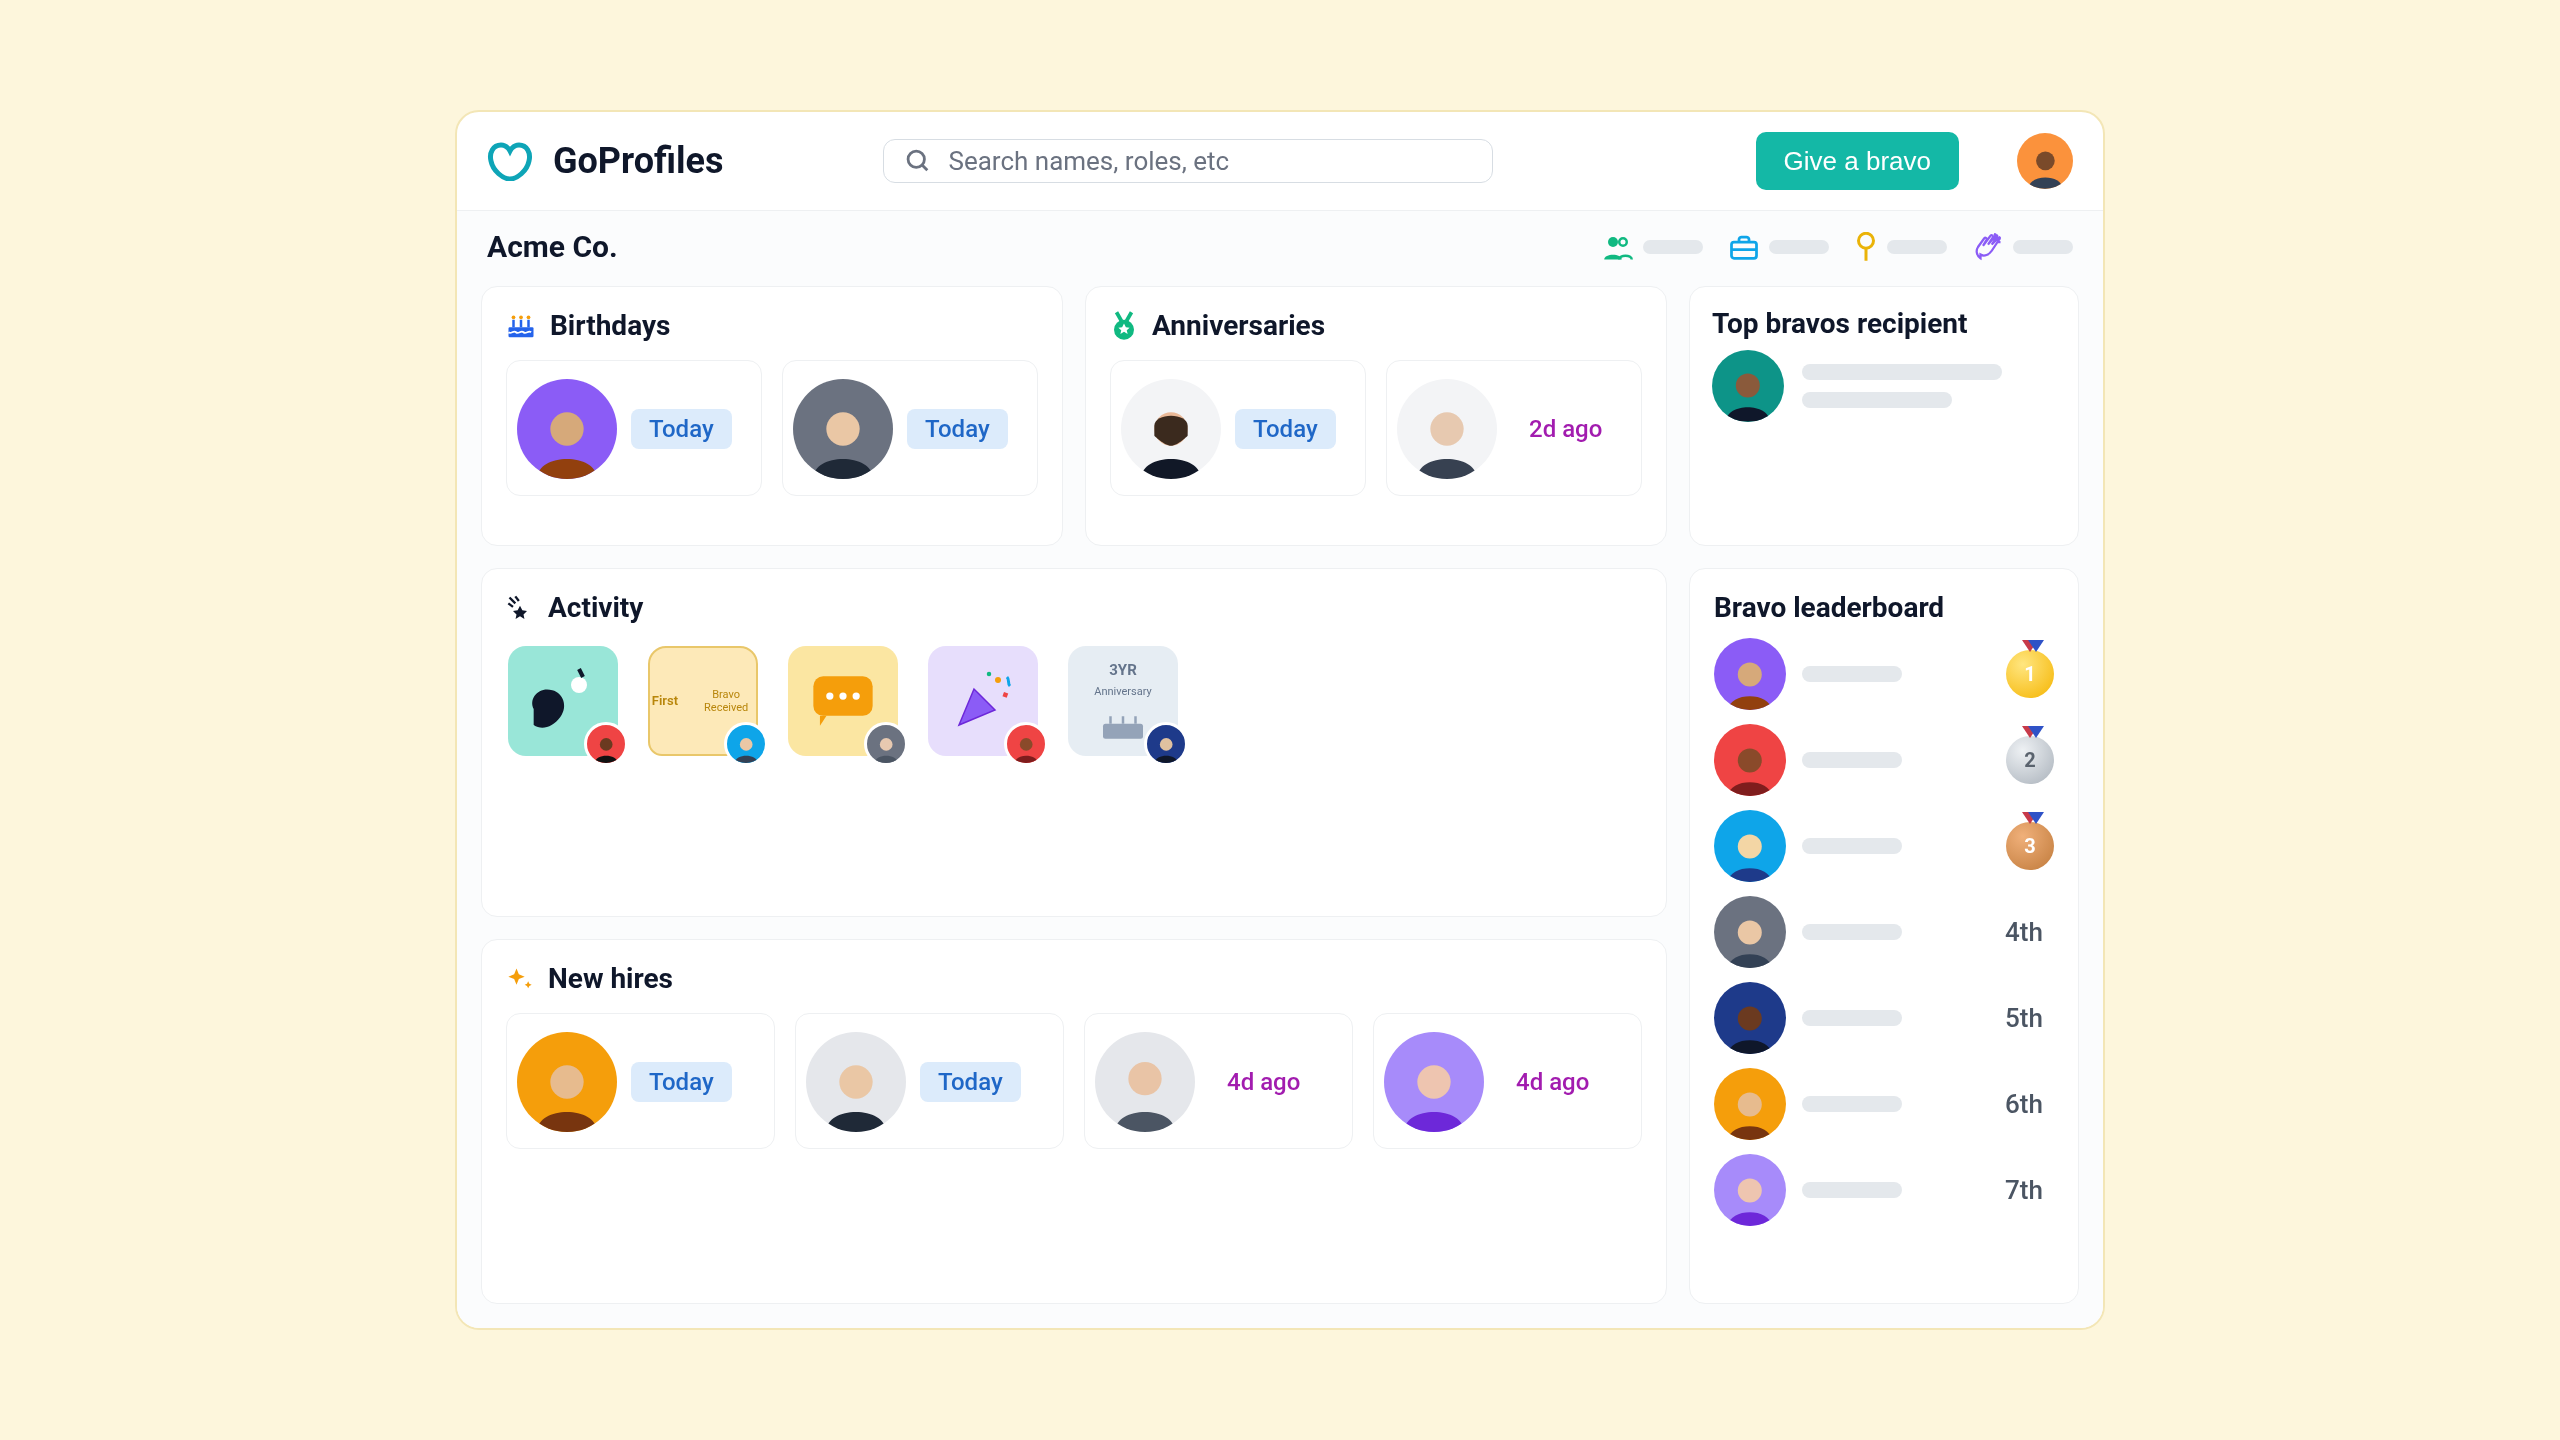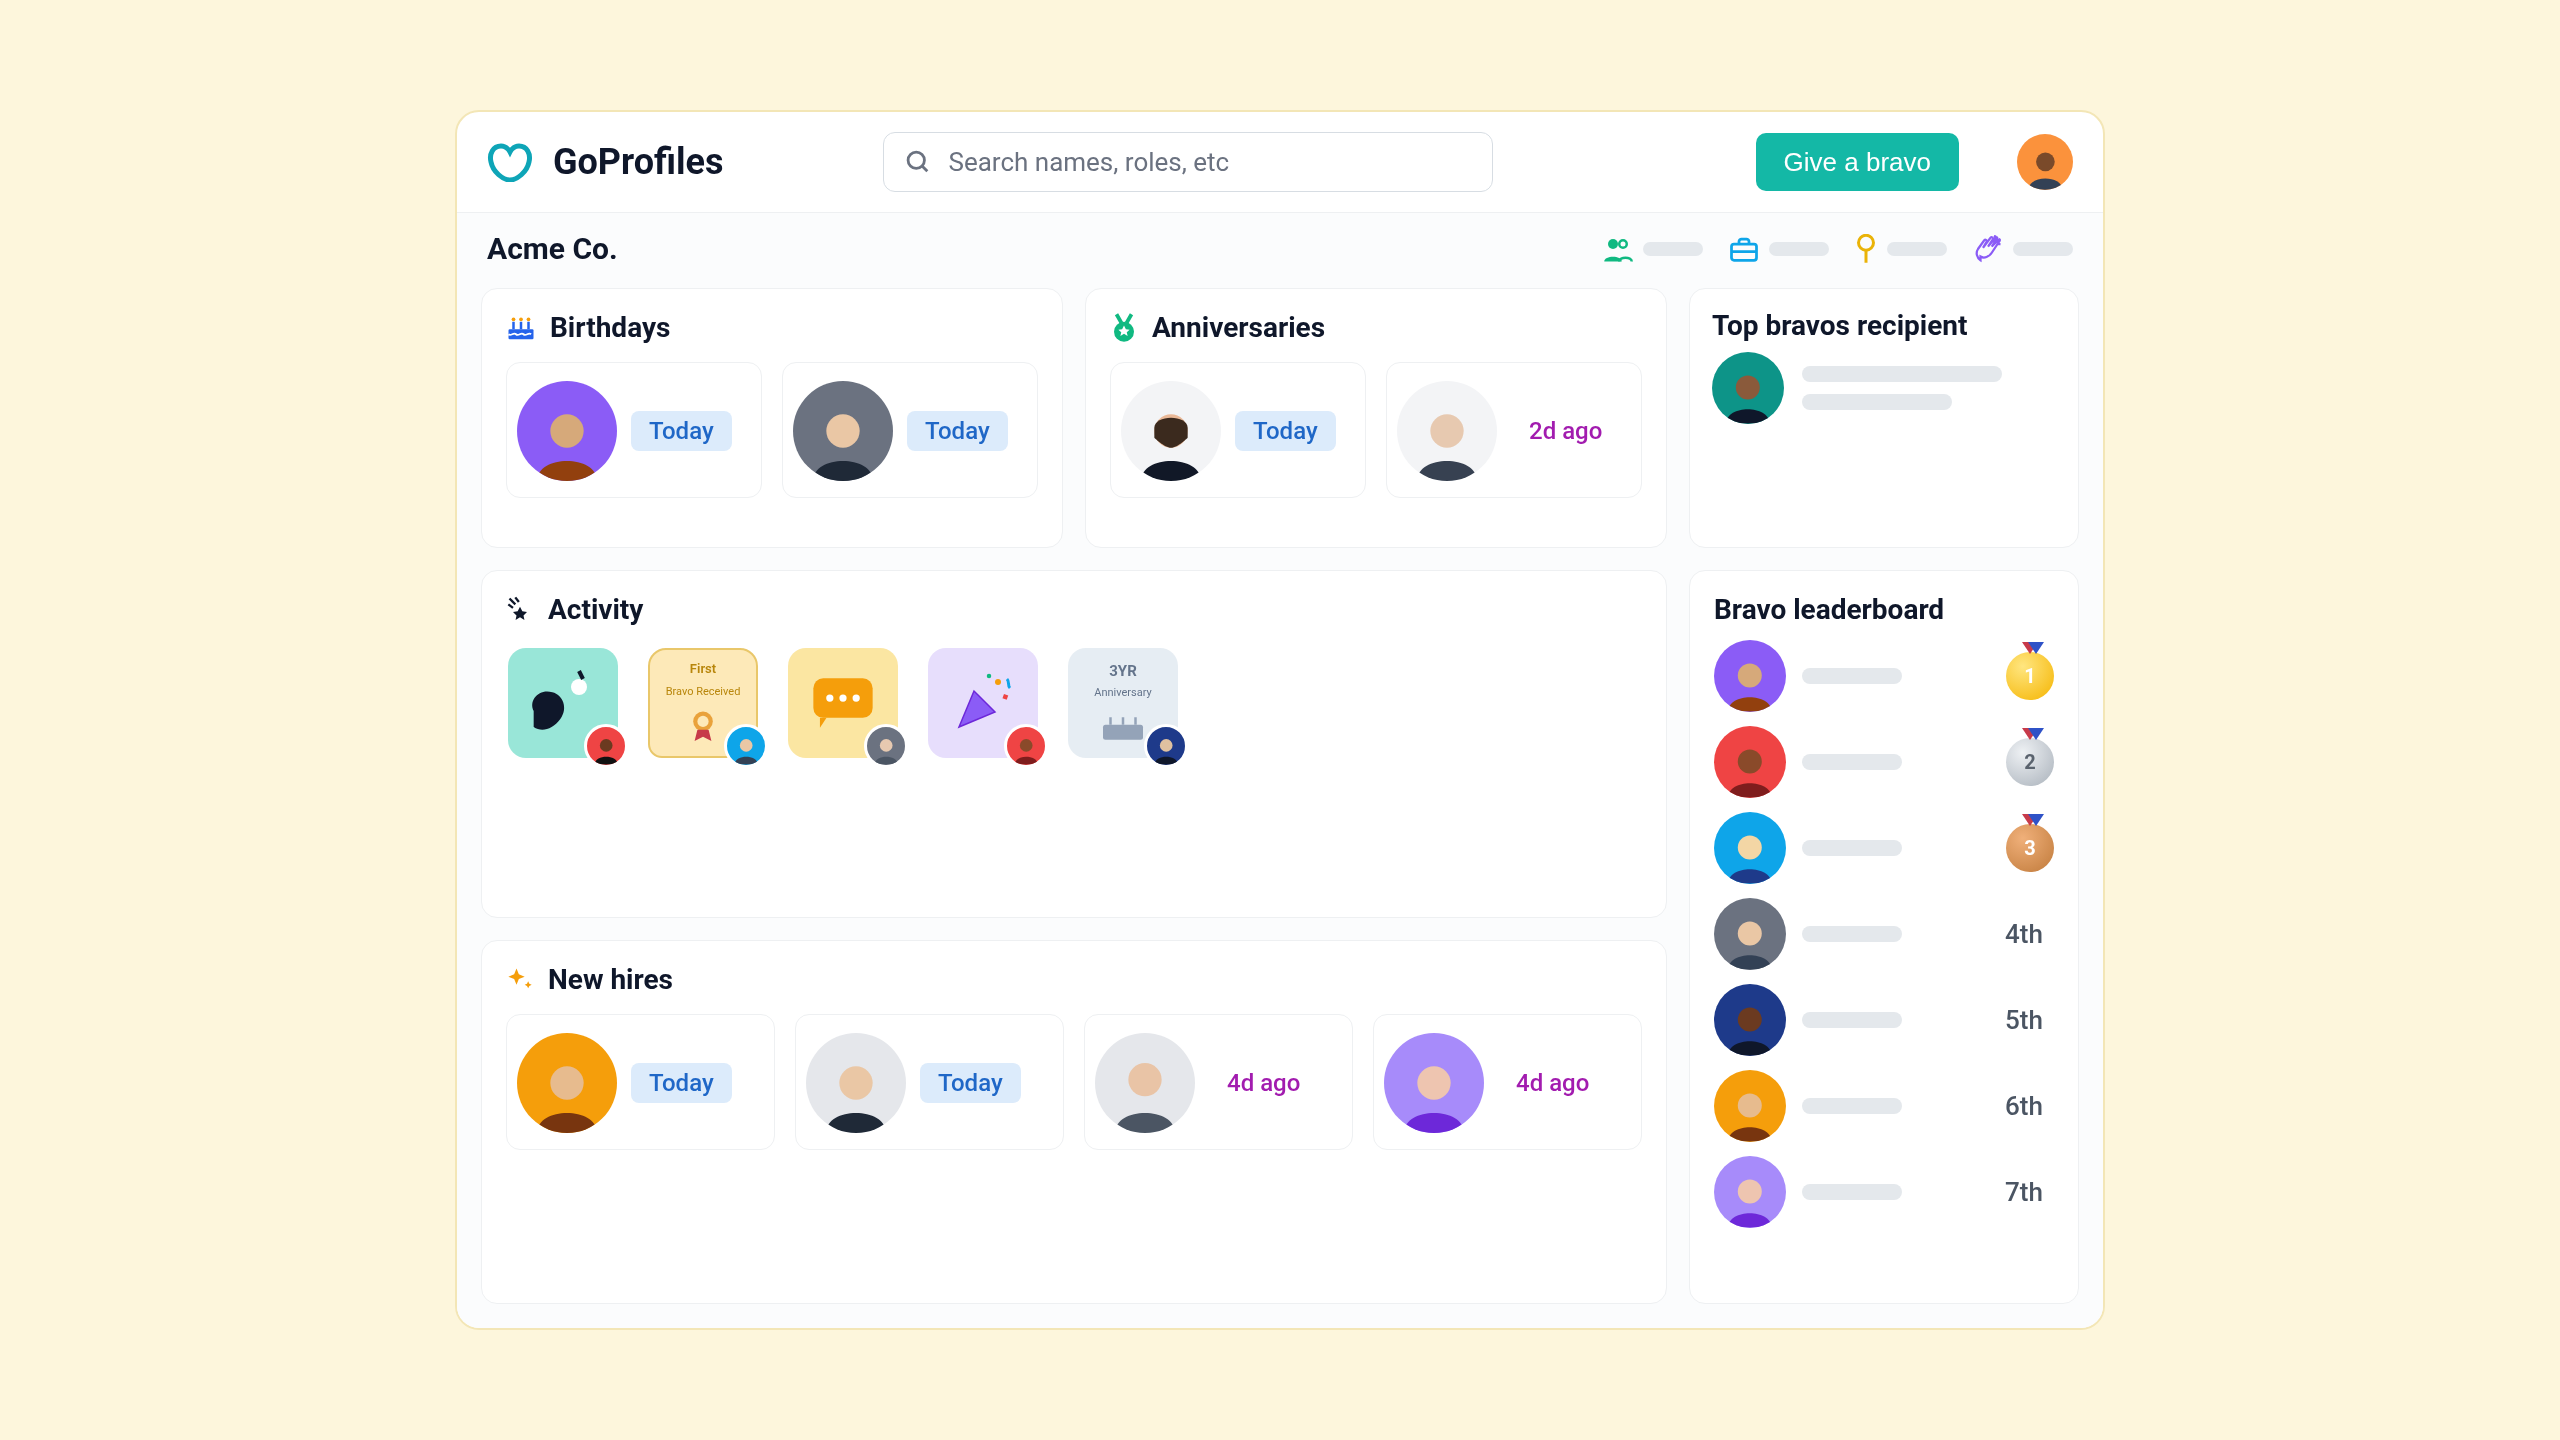--- a/index.html
+++ b/index.html
@@ -38,21 +38,21 @@
     font-weight: 700;
     color: #0f172a;
   }
   .logo-mark svg { display:block; }
   .search {
     flex: 0 0 610px;
     margin-left: 120px;
     display: flex;
     align-items: center;
     gap: 16px;
-    height: 60px;
+    height: 44px;
     border: 1.5px solid #d7dde3;
     border-radius: 12px;
     padding: 0 20px;
     color: #6b7280;
     font-size: 26px;
     background:#fff;
   }
   .search svg { flex:0 0 auto; }
   .header-spacer { flex:1; }
   .give-bravo {
@@ -395,21 +395,21 @@
           <div class="mini-avatar bg3">
               <div class="avatar-face">
                 <svg viewBox="0 0 24 24">
                   <circle cx="12" cy="9" r="5" fill="#6b3a20"></circle>
                   <path d="M3 24C3 16 21 16 21 24Z" fill="#111"></path>
                 </svg>
               </div>
             </div>
         </div>
         <div class="activity-item">
-          <div class="activity-tile tile-cream" style="flex-direction:column; gap:8px; border:2px solid #e9c76a;">
+          <div class="activity-tile tile-cream" style="flex-direction:row; gap:16px; border:2px solid #e9c76a;">
             <div class="tile-label-small">First</div>
             <div class="tile-sub">Bravo Received</div>
             <svg width="28" height="34" viewBox="0 0 20 24" style="margin-top:4px">
                 <circle cx="10" cy="8" r="7" fill="#e9a23b"></circle>
                 <circle cx="10" cy="8" r="4" fill="#fde9b8"></circle>
                 <path d="M6 14l-2 8 6-3 6 3-2-8" fill="#c73a4a"></path>
               </svg>
           </div>
           <div class="mini-avatar bg5">
               <div class="avatar-face">

